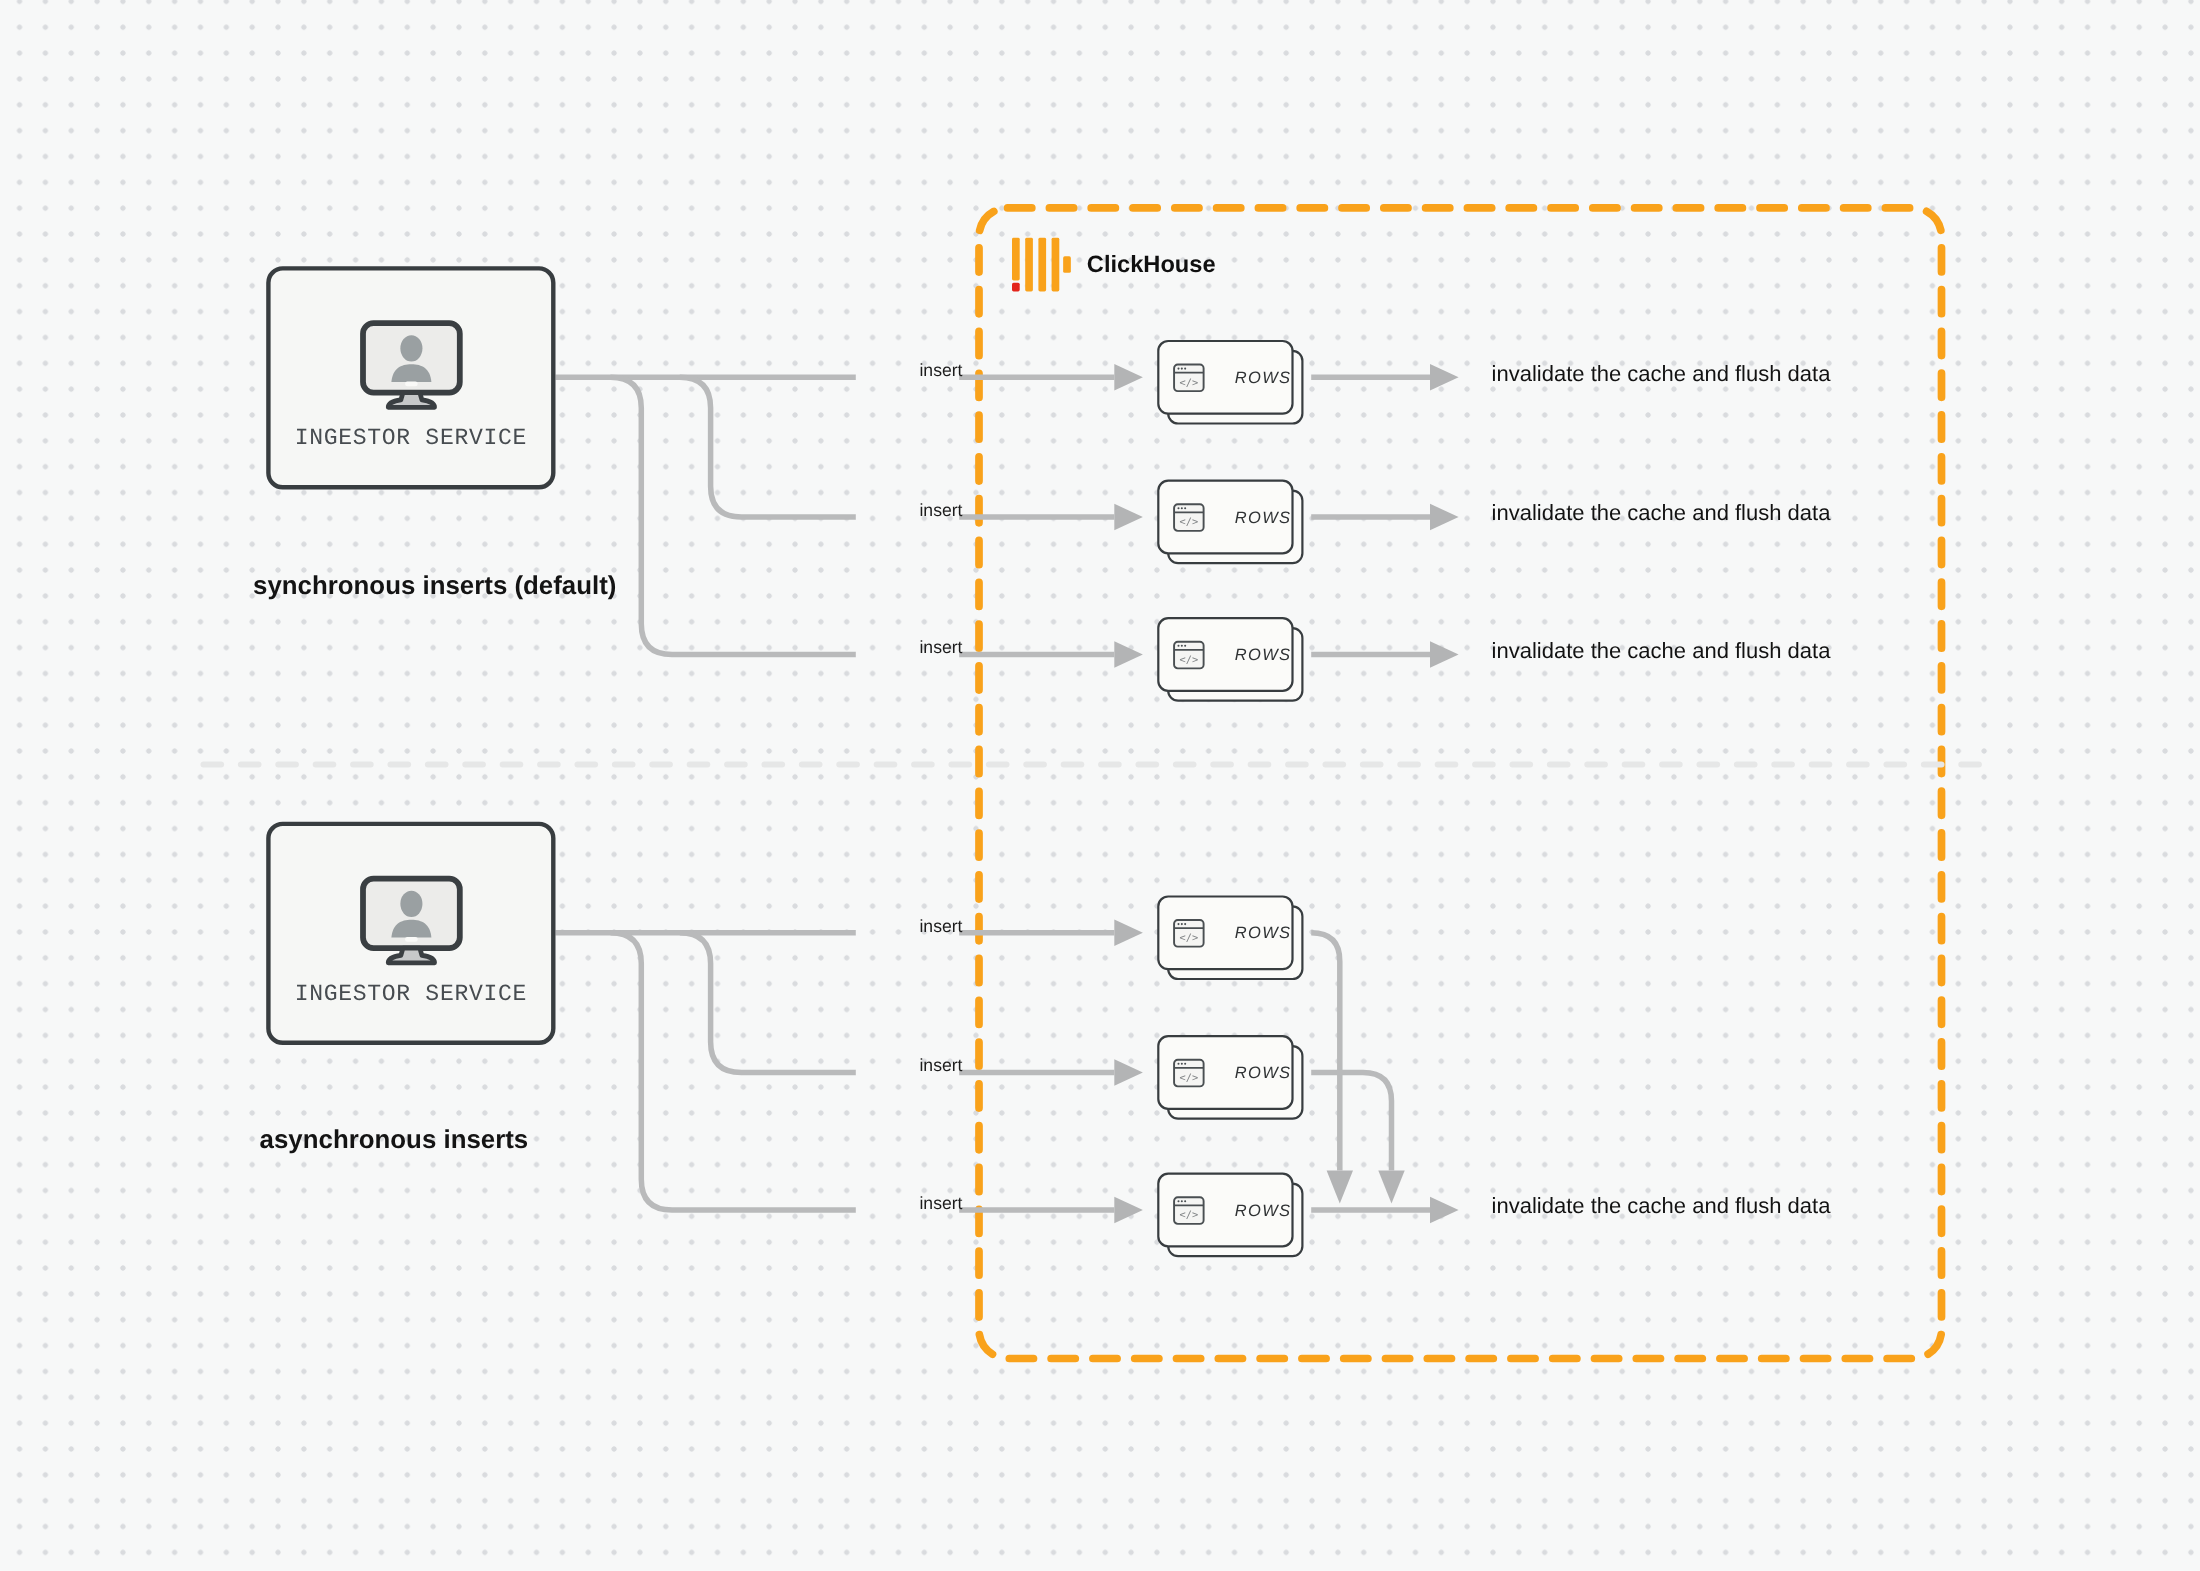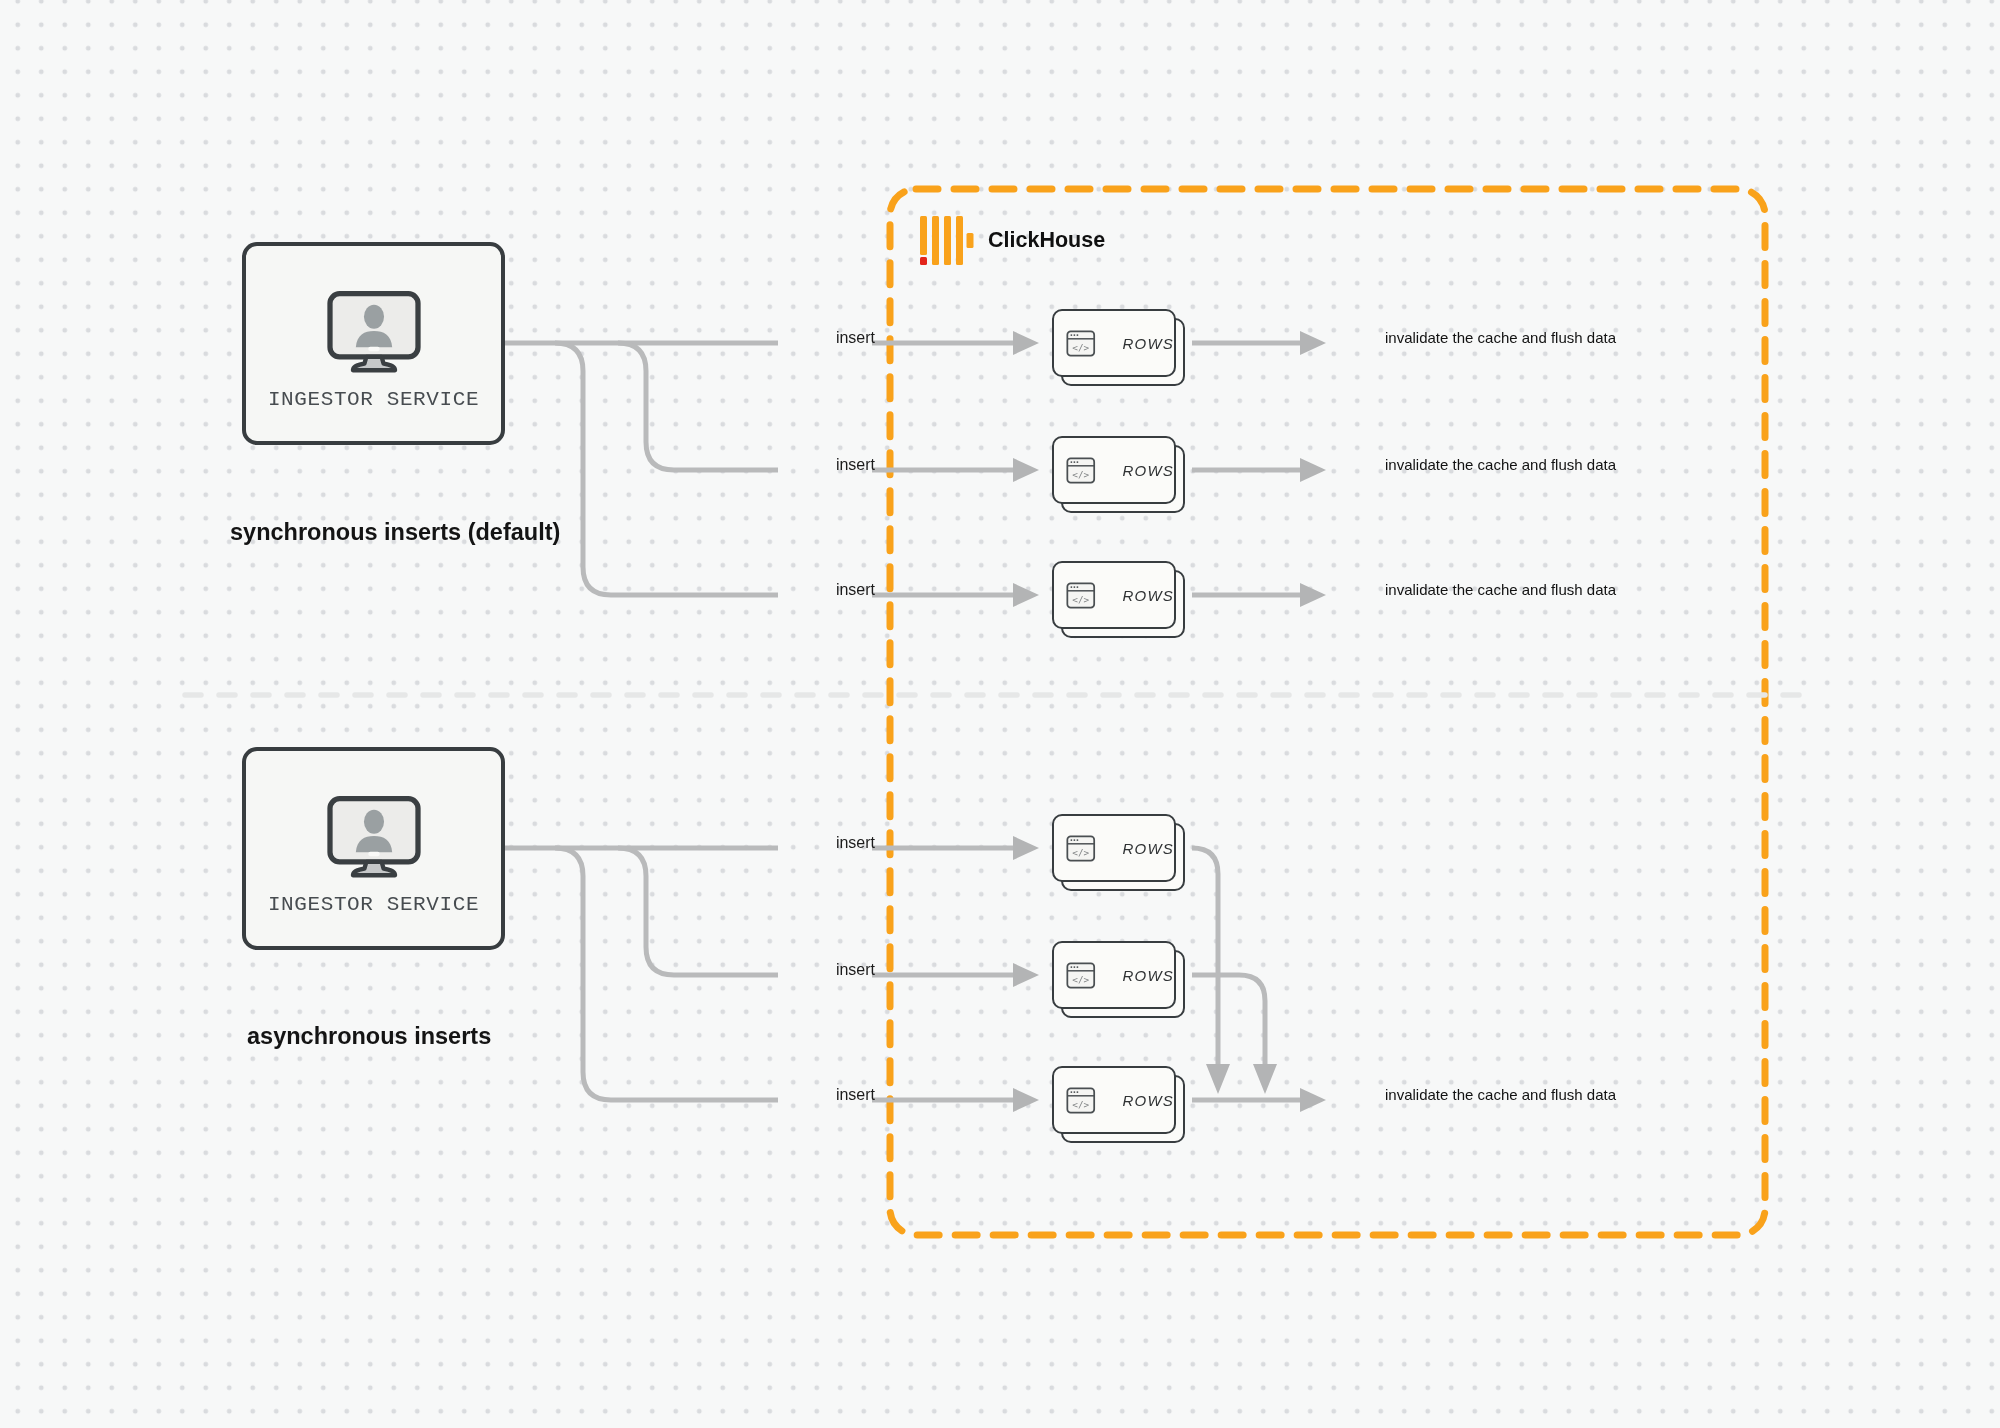--- a/index.html
+++ b/index.html
@@ -27,21 +27,21 @@
   }
   .caption{
     position:absolute;font-size:23.5px;font-weight:bold;color:#141414;white-space:nowrap;
   }
   
   .insert-label{
     position:absolute;width:100px;text-align:right;
     font-size:16px;color:#1c1c1c;white-space:nowrap;
   }
   .result-label{
-    position:absolute;font-size:15px;color:#121212;white-space:nowrap;margin-left:29px;
+    position:absolute;font-size:20px;color:#121212;white-space:nowrap;
   }
   
   .rows-card{position:absolute;width:124px;height:68px;}
   .rows-card .back,
   .rows-card .front{
     position:absolute;inset:0;box-sizing:border-box;
     background:#fbfbf9;border:2.5px solid #383d40;border-radius:10px;
   }
   .rows-card .back{transform:translate(9px,9px);}
   .rows-card .front{display:flex;align-items:center;padding-left:12px;}
@@ -131,21 +131,21 @@
   <div class="service-box" style="left:242px;top:747px;">
     <svg class="monitor" width="100" height="88" viewBox="0 0 104 92">
       <rect x="6" y="6" width="92" height="66" rx="10" fill="#ececea" stroke="#3a3f42" stroke-width="5.5"></rect>
       <ellipse cx="52" cy="30" rx="10.5" ry="12.5" fill="#9aa0a2"></ellipse>
       <path d="M33 62 C34 49 42 45 52 45 C62 45 70 49 71 62 Z" fill="#9aa0a2"></path>
       <rect x="46" y="61.5" width="12" height="4.5" rx="2.2" fill="#fafaf8"></rect>
       <path d="M44 72 L42 79 C34 80 30 83 30 86 L74 86 C74 83 70 80 62 79 L60 72 Z" fill="#c6c8c9" stroke="#3a3f42" stroke-width="4.5" stroke-linejoin="round"></path>
     </svg>
     <div class="service-label">INGESTOR SERVICE</div>
   </div>
-  <div class="caption" style="left:247px;top:1023px;">asynchronous inserts</div>
+  <div class="caption" style="left:236px;top:1023px;">asynchronous inserts</div>
 
   <div class="insert-label" style="left:775px;top:329px;">insert</div>
   <div class="insert-label" style="left:775px;top:456px;">insert</div>
   <div class="insert-label" style="left:775px;top:581px;">insert</div>
 
   <div class="insert-label" style="left:775px;top:834px;">insert</div>
   <div class="insert-label" style="left:775px;top:961px;">insert</div>
   <div class="insert-label" style="left:775px;top:1086px;">insert</div>
 
   <div class="rows-card" style="left:1052px;top:309px;">

